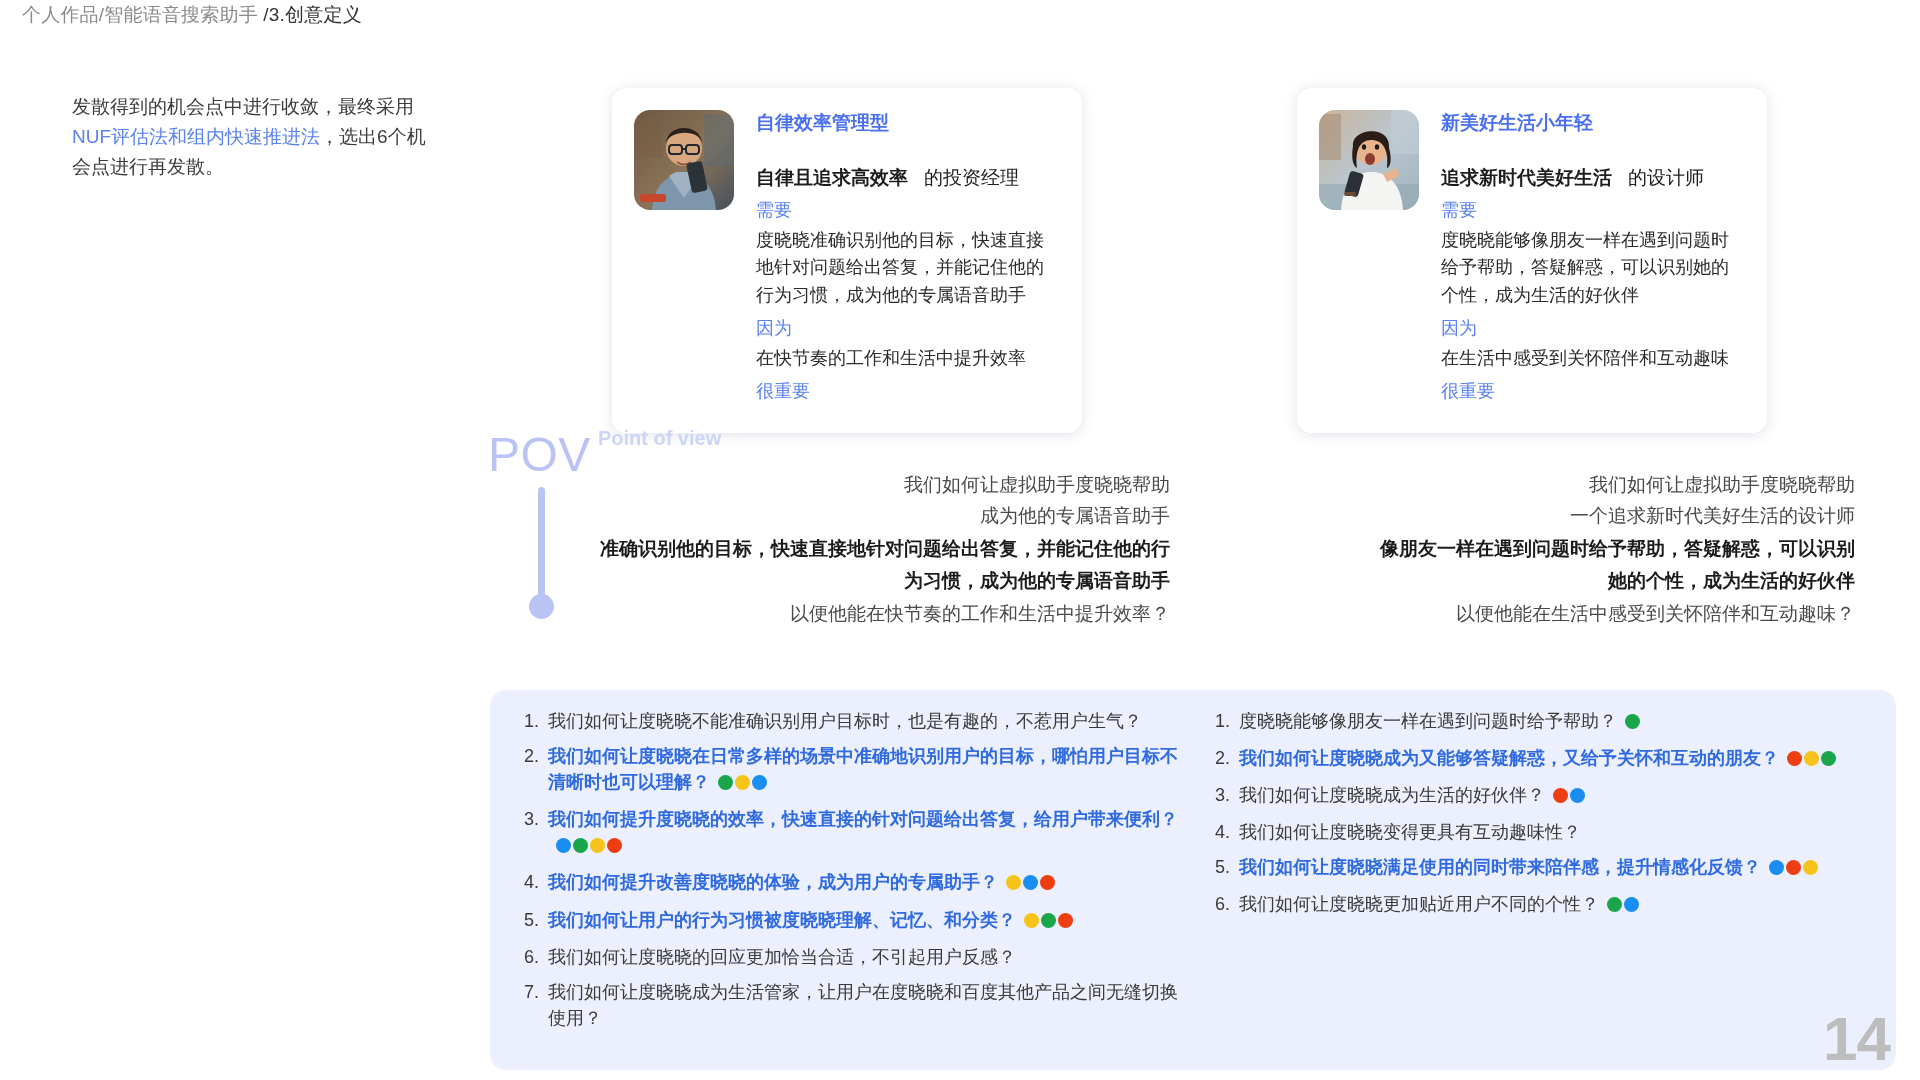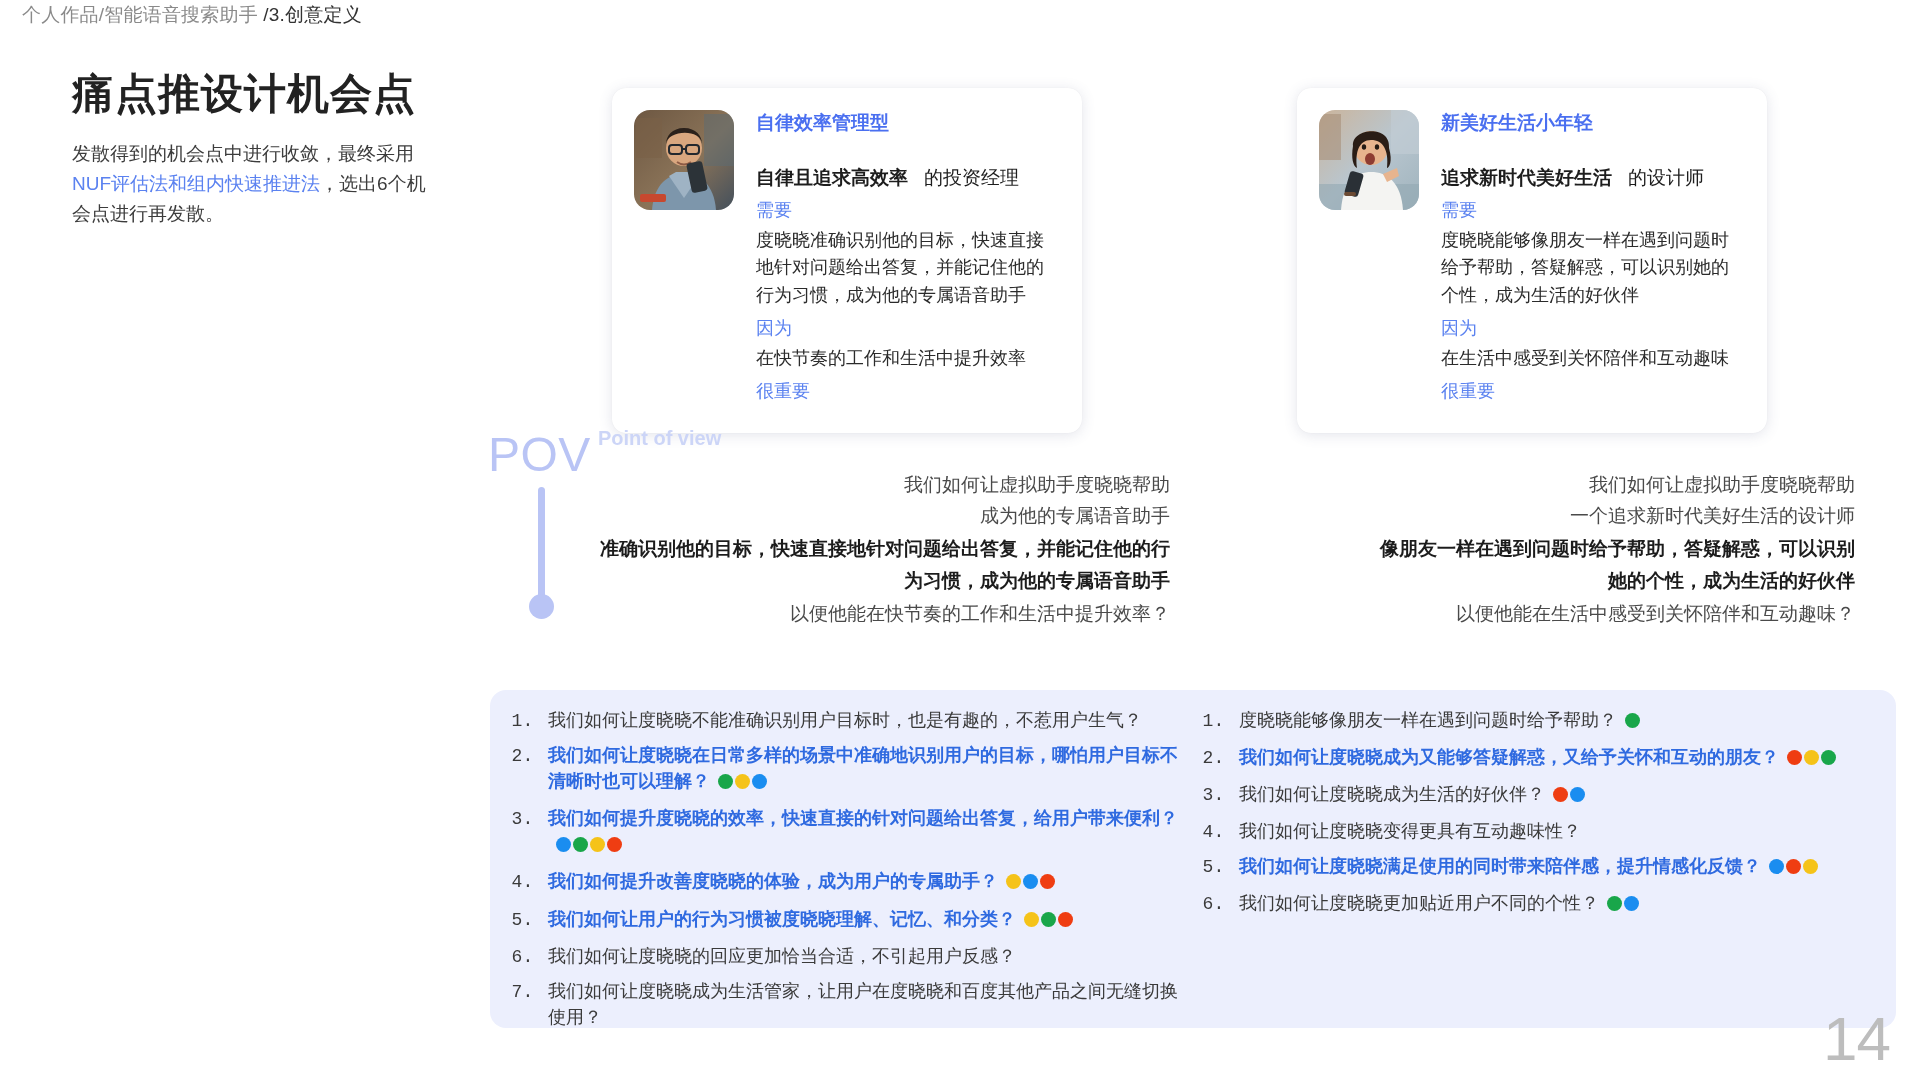--- a/index.html
+++ b/index.html
@@ -151,28 +151,27 @@
   .pov-line.strong {
     font-weight: bold;
     color: #1c1c1c;
     margin: 2px 0;
   }
 
   
   .hmw-panel {
     position: absolute;
     left: 490px; top: 690px;
-    width: 1406px; height: 338px;
+    width: 1406px; height: 380px;
     background: #eceffd;
     border-radius: 16px;
     box-sizing: border-box;
     padding: 18px 26px;
     display: flex;
     gap: 28px;
-    font-family: Liberation Mono, monospace;
   }
   .hmw-col { width: 672px; }
   ol.hmw-list {
     margin: 0; padding: 0 0 0 28px;
     list-style: decimal;
   }
   ol.hmw-list li {
     font-size: 18px;
     line-height: 1.45;
     margin-bottom: 9px;
@@ -190,34 +189,33 @@
     width: 15px; height: 15px;
     border-radius: 50%;
     margin-right: 2px;
   }
 
   
   .page-number {
     position: absolute;
     right: 30px; bottom: 6px;
     font-size: 62px;
-    font-weight: normal;
+    font-weight: bold;
     color: #bdbdbd;
     letter-spacing: -1px;
   }
 </style>
 </head>
 <body>
 
 <div class="page">
 
   <div class="breadcrumb"><span>个人作品/智能语音搜索助手 </span><span class="crumb-current">/3.创意定义</span></div>
 
   <div class="intro">
-    <h1>痛点推设计机会点</h1>
     <p><span>发散得到的机会点中进行收敛，最终采用</span><span class="hl">NUF评估法和组内快速推进法</span><span>，选出6个机会点进行再发散。</span></p>
   </div>
 
   <div class="card card-1">
     <div class="avatar">
       <svg viewBox="0 0 100 100" preserveAspectRatio="xMidYMid slice" aria-hidden="true">
         <defs>
           <linearGradient id="bg1" x1="0" y1="0" x2="1" y2="1">
             <stop offset="0%" stop-color="#6d5742"></stop>
               <stop offset="55%" stop-color="#8a7358"></stop>

